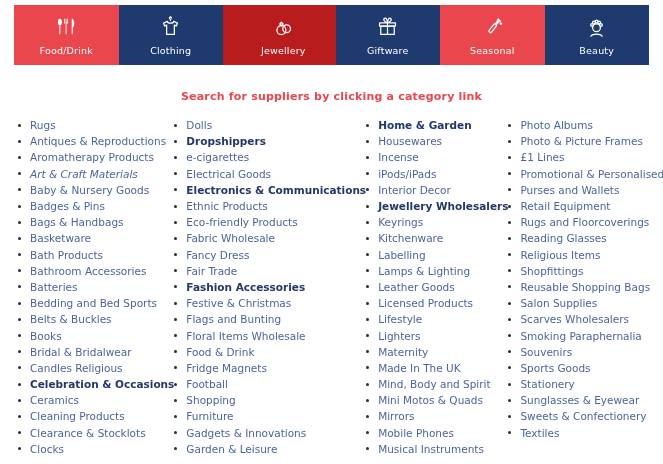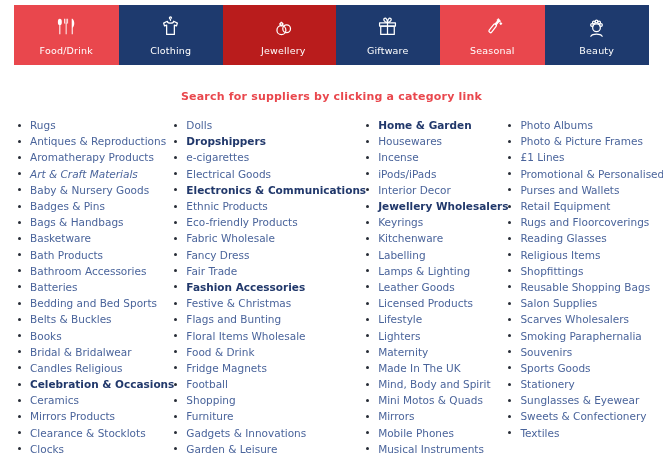--- a/index.html
+++ b/index.html
@@ -132,21 +132,21 @@
         <li class="" style="color: rgb(74, 100, 155);">Bath Products</li>
         <li class="" style="color: rgb(74, 100, 155);">Bathroom Accessories</li>
         <li class="" style="color: rgb(74, 100, 155);">Batteries</li>
         <li class="" style="color: rgb(74, 100, 155);">Bedding and Bed Sports</li>
         <li class="" style="color: rgb(74, 100, 155);">Belts &amp; Buckles</li>
         <li class="" style="color: rgb(74, 100, 155);">Books</li>
         <li class="" style="color: rgb(74, 100, 155);">Bridal &amp; Bridalwear</li>
         <li class="" style="color: rgb(74, 100, 155);">Candles Religious</li>
         <li class="bold" style="color: rgb(33, 56, 107);">Celebration &amp; Occasions</li>
         <li class="" style="color: rgb(74, 100, 155);">Ceramics</li>
-        <li class="" style="color: rgb(74, 100, 155);">Mirrors Products</li>
+        <li class="" style="color: rgb(74, 100, 155);">Cleaning Products</li>
         <li class="" style="color: rgb(74, 100, 155);">Clearance &amp; Stocklots</li>
         <li class="" style="color: rgb(74, 100, 155);">Clocks</li>
       </ul>
     </div>
     <div class="col">
       <ul>
         <li class="" style="color: rgb(74, 100, 155);">Dolls</li>
         <li class="bold" style="color: rgb(33, 56, 107);">Dropshippers</li>
         <li class="" style="color: rgb(74, 100, 155);">e-cigarettes</li>
         <li class="" style="color: rgb(74, 100, 155);">Electrical Goods</li>

